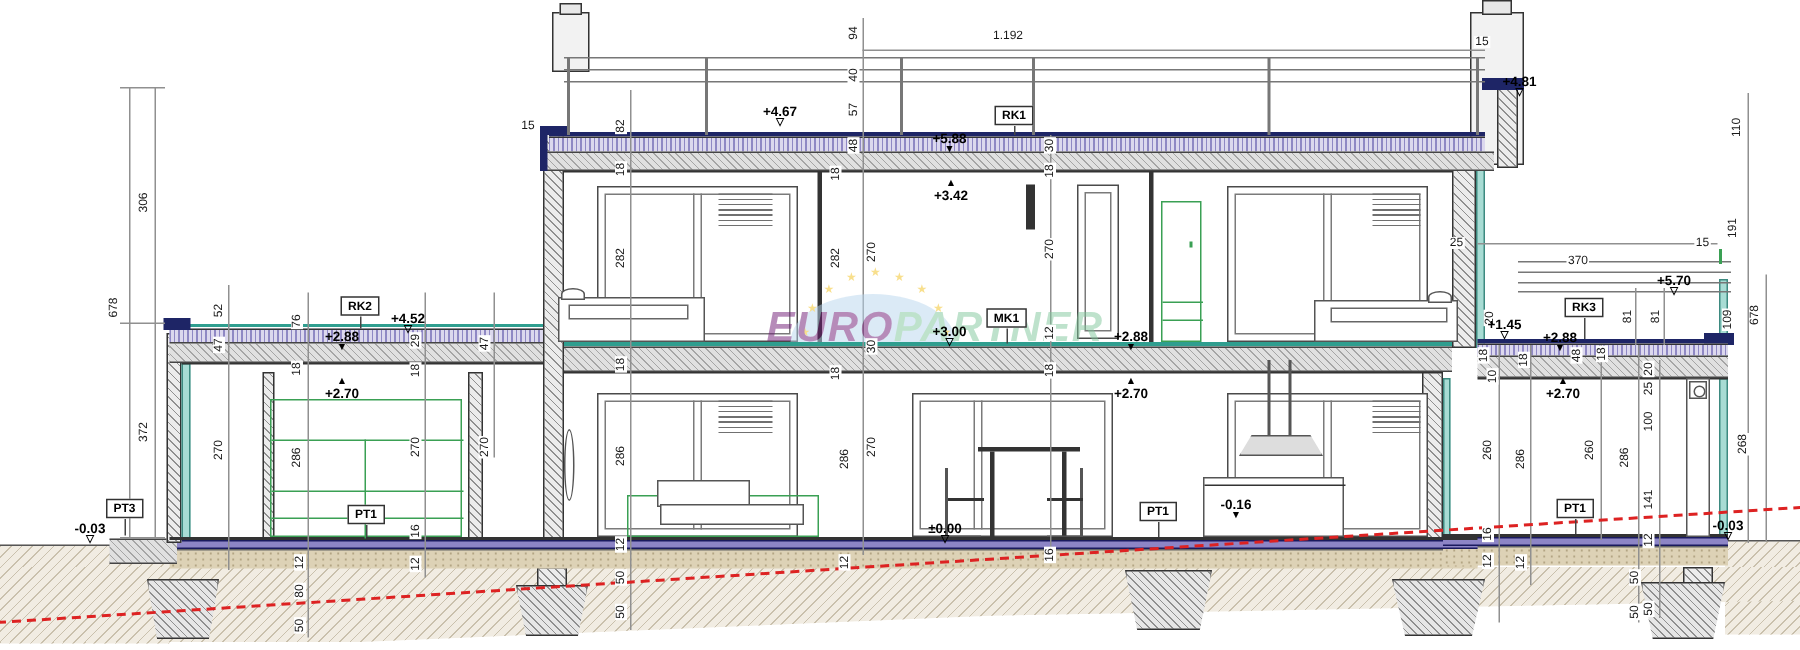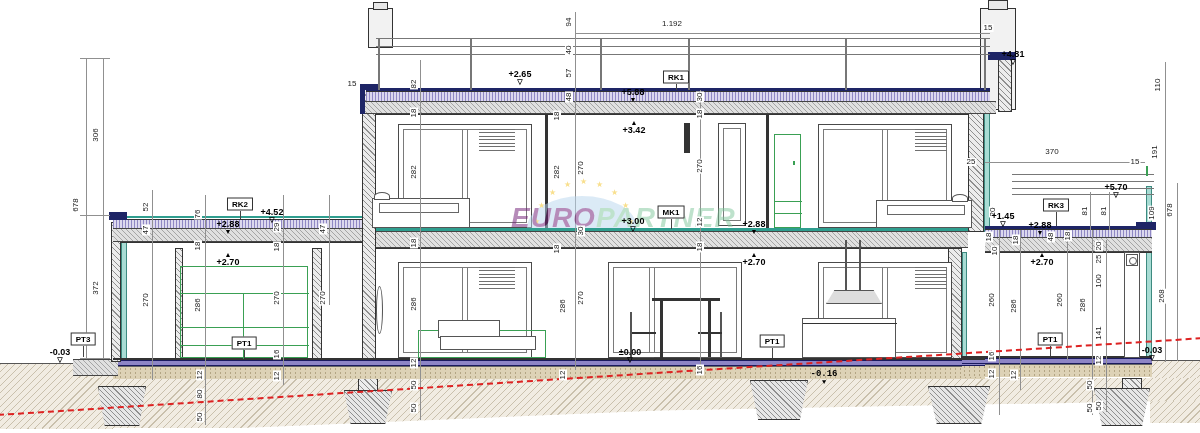--- a/index.html
+++ b/index.html
@@ -290,21 +290,21 @@
       <span class="dim rot" style="left: 700px; top: 97px;">30</span>
       <span class="dim rot" style="left: 700px; top: 114px;">18</span>
       <span class="dim rot" style="left: 700px; top: 166px;">270</span>
       <span class="dim rot" style="left: 700px; top: 222px;">12</span>
       <span class="dim rot" style="left: 700px; top: 247px;">18</span>
       <span class="dim rot" style="left: 700px; top: 370px;">16</span>
       <span class="dim" style="left: 988px; top: 28px;">15</span>
       <span class="dim rot" style="left: 1158px; top: 85px;">110</span>
       <span class="dim rot" style="left: 1155px; top: 152px;">191</span>
       <span class="dim" style="left: 971px; top: 162px;">25</span>
-      <span class="dim" style="left: 1052px; top: 152px; text-align: center;">370</span>
+      <span class="dim" style="left: 1052px; top: 174px; text-align: center;">370</span>
       <span class="dim" style="left: 1135px; top: 162px;">15</span>
       <span class="dim rot" style="left: 993px; top: 212px;">20</span>
       <span class="dim rot" style="left: 989px; top: 237px;">18</span>
       <span class="dim rot" style="left: 995px; top: 251px;">10</span>
       <span class="dim rot" style="left: 1085px; top: 211px;">81</span>
       <span class="dim rot" style="left: 1104px; top: 211px;">81</span>
       <span class="dim rot" style="left: 1152px; top: 213px;">109</span>
       <span class="dim rot" style="left: 1170px; top: 210px;">678</span>
       <span class="dim rot" style="left: 1162px; top: 296px;">268</span>
       <span class="dim rot" style="left: 1016px; top: 240px;">18</span>
@@ -320,36 +320,36 @@
       <span class="dim rot" style="left: 1014px; top: 306px;">286</span>
       <span class="dim rot" style="left: 1060px; top: 300px;">260</span>
       <span class="dim rot" style="left: 1083px; top: 305px;">286</span>
       <span class="dim rot" style="left: 992px; top: 356px;">16</span>
       <span class="dim rot" style="left: 992px; top: 374px;">12</span>
       <span class="dim rot" style="left: 1014px; top: 375px;">12</span>
       <span class="dim rot" style="left: 1090px; top: 385px;">50</span>
       <span class="dim rot" style="left: 1090px; top: 408px;">50</span>
     </div>
   <div id="levels-layer" class="abs" style="left:0;top:0;width:100%;height:100%;">
-      <span class="lvl" style="left: 520px; top: 70px;"><span>+2.65</span><span class="tri">▽</span></span>
+      <span class="lvl" style="left: 520px; top: 70px;"><span>+4.67</span><span class="tri">▽</span></span>
       <span class="lvl" style="left: 633px; top: 88px;"><span>+5.88</span><span class="tri">▼</span></span>
       <span class="lvl" style="left: 634px; top: 120px;"><span class="tri">▲</span><span>+3.42</span></span>
       <span class="lvl" style="left: 1013px; top: 50px;"><span>+4.81</span><span class="tri">▽</span></span>
       <span class="lvl" style="left: 1116px; top: 183px;"><span>+5.70</span><span class="tri">▽</span></span>
       <span class="lvl" style="left: 272px; top: 208px;"><span>+4.52</span><span class="tri">▽</span></span>
       <span class="lvl" style="left: 228px; top: 220px;"><span>+2.88</span><span class="tri">▼</span></span>
       <span class="lvl" style="left: 228px; top: 252px;"><span class="tri">▲</span><span>+2.70</span></span>
       <span class="lvl" style="left: 633px; top: 217px;"><span>+3.00</span><span class="tri">▽</span></span>
       <span class="lvl" style="left: 754px; top: 220px;"><span>+2.88</span><span class="tri">▼</span></span>
       <span class="lvl" style="left: 754px; top: 252px;"><span class="tri">▲</span><span>+2.70</span></span>
       <span class="lvl" style="left: 1003px; top: 212px;"><span>+1.45</span><span class="tri">▽</span></span>
       <span class="lvl" style="left: 1040px; top: 221px;"><span>+2.88</span><span class="tri">▼</span></span>
       <span class="lvl" style="left: 1042px; top: 252px;"><span class="tri">▲</span><span>+2.70</span></span>
       <span class="lvl" style="left: 630px; top: 348px;"><span>±0.00</span><span class="tri">▽</span></span>
-      <span class="lvl" style="left: 824px; top: 370px; font-family: Liberation Mono, monospace;"><span>-0.16</span><span class="tri">▼</span></span>
+      <span class="lvl" style="left: 824px; top: 332px;"><span>-0.16</span><span class="tri">▼</span></span>
       <span class="lvl" style="left: 60px; top: 348px;"><span>-0.03</span><span class="tri">▽</span></span>
       <span class="lvl" style="left: 1152px; top: 346px;"><span>-0.03</span><span class="tri">▽</span></span>
     </div>
   <div id="boxes-layer" class="abs" style="left:0;top:0;width:100%;height:100%;">
       <span class="refbox" style="left: 676px; top: 77px;">RK1</span>
       <div class="leader" style="left: 676px; top: 84px; height: 6px;"></div>
       <span class="refbox" style="left: 240px; top: 204px;">RK2</span>
       <div class="leader" style="left: 240px; top: 211px; height: 8px;"></div>
       <span class="refbox" style="left: 1056px; top: 205px;">RK3</span>
       <div class="leader" style="left: 1056px; top: 212px; height: 14px;"></div>

